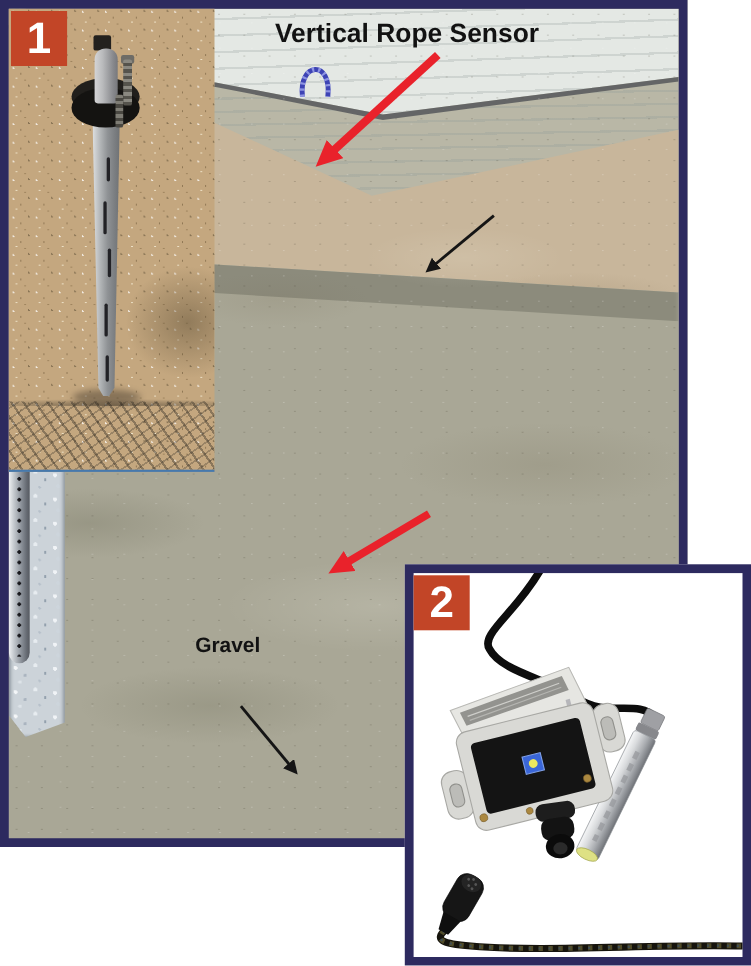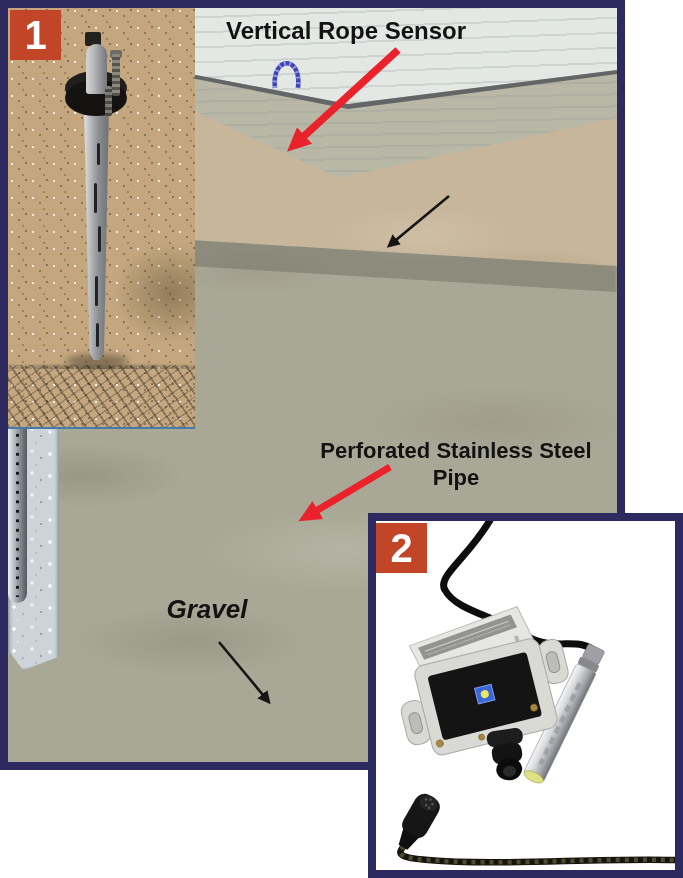--- a/index.html
+++ b/index.html
@@ -106,24 +106,24 @@
     background:repeating-linear-gradient(180deg,#7e7c74 0 3px,#4a4842 3px 6px);}
   .spike .shaft{position:absolute;left:75px;top:100px;width:27px;height:252px;
     background:linear-gradient(90deg,#dcdedf 5%,#b3b6b8 30%,#8f9295 55%,#7e8184 75%,#6f7275 95%);
     clip-path:polygon(4% 0,96% 0,78% 97%,60% 100%,40% 100%,24% 97%);}
   .spike .slot{position:absolute;width:3px;background:#222226;border-radius:2px;}
   .spike .tip-shadow{position:absolute;left:58px;top:346px;width:62px;height:14px;border-radius:50%;
     background:rgba(60,50,40,.45);filter:blur(3px);}
 
   
   .label{position:absolute;color:#121212;font-weight:700;text-align:center;line-height:1.22;}
-  .lbl-title{left:178px;top:8px;width:320px;font-size:24px;white-space:nowrap;}
+  .lbl-title{left:202px;top:8px;width:320px;font-size:24px;white-space:nowrap;}
   .lbl-gwl{left:366px;top:133px;width:240px;font-size:22px;font-style:italic;}
   .lbl-pipe{left:288px;top:430px;width:320px;font-size:22px;}
-  .lbl-gravel{left:139px;top:586px;width:120px;font-size:26px;font-style:italic;}
+  .lbl-gravel{left:139px;top:568px;width:120px;font-size:19px;}
   .overlay{position:absolute;left:0;top:0;pointer-events:none;}
 
   
   .badge{position:absolute;width:51px;height:50px;background:#c24527;
     display:flex;align-items:center;justify-content:center;
     color:#ffffff;font-weight:700;font-size:40px;}
   .badge1{left:2px;top:2px;}
   .badge2{left:0px;top:2px;}
 
   
@@ -191,21 +191,20 @@
       <path d="M267,80 C263,48 294,46 290,80" fill="none" stroke="#a3a9ee" stroke-width="4.5" stroke-dasharray="2 3.5" opacity="0.8"></path>
       <line x1="390" y1="42" x2="295" y2="129" stroke="#e9222b" stroke-width="7.5" marker-end="url(#ar)"></line>
       <line x1="382" y1="459" x2="308" y2="503" stroke="#e9222b" stroke-width="7" marker-end="url(#ar)"></line>
       <line x1="441" y1="188" x2="388" y2="232" stroke="#151515" stroke-width="2.6" marker-end="url(#ab)"></line>
       <line x1="211" y1="634" x2="255" y2="687" stroke="#151515" stroke-width="2.6" marker-end="url(#ab)"></line>
     </svg>
 
     <div class="label lbl-title">Vertical Rope Sensor</div>
     <div class="label lbl-gwl">
     </div>
-    <div class="label lbl-pipe">Perforated Stainless Steel Pipe</div>
     <div class="label lbl-gravel">Gravel</div>
 
     <div class="badge badge1">
       <span>1</span>
     </div>
   </div>
 
   <div class="inset2">
     <svg width="299" height="349" viewBox="0 0 299 349">
       <defs>

